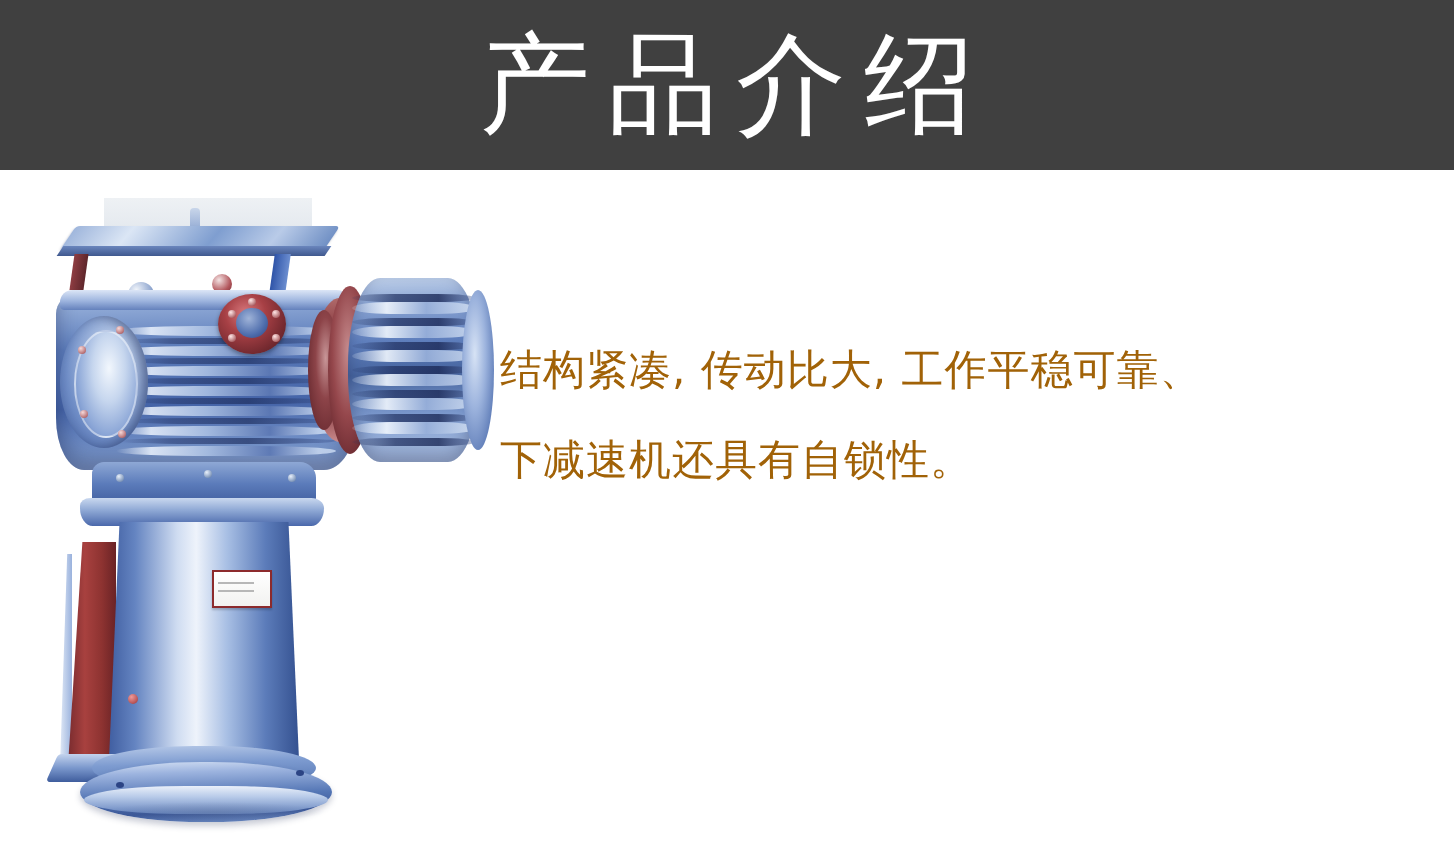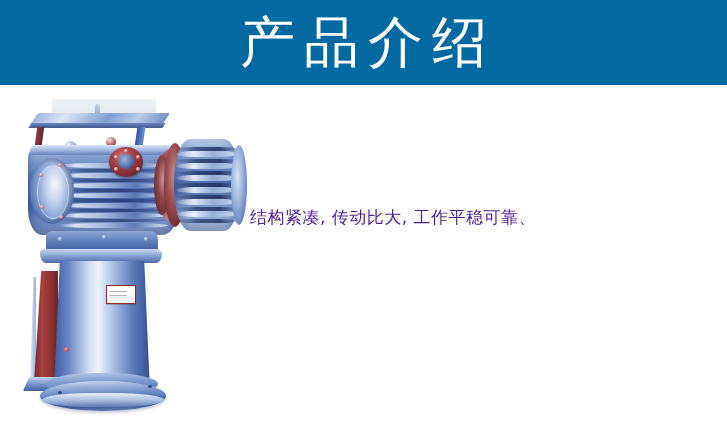--- a/index.html
+++ b/index.html
@@ -21,21 +21,21 @@
     overflow: hidden;
   }
 
   
   #header-banner {
     position: absolute;
     left: 0;
     top: 0;
     width: 727px;
     height: 85px;
-    background: #0369a1;
+    background: #404040;
   }
   #page-title {
     position: absolute;
     left: 0;
     top: 6px;
     width: 727px;
     text-align: center;
     color: #ffffff;
     font-family: "DejaVu Sans", "Liberation Sans", sans-serif;
     font-size: 55px;
@@ -289,28 +289,27 @@
   }
 
   
   #description-block {
     position: absolute;
     left: 250px;
     top: 163px;
     width: 470px;
   }
   #description-block .desc-line {
-    color: #4c1d95;
+    color: #a16207;
     font-family: "DejaVu Sans", "Liberation Sans", sans-serif;
-    font-size: 17px;
+    font-size: 21px;
     font-weight: 400;
     line-height: 45px;
     letter-spacing: 0.5px;
     white-space: nowrap;
-    margin-top: 32px;
   }
 </style>
 </head>
 <body>
 
 <div id="page">
 
   <div id="header-banner">
     <div id="page-title">产品介绍</div>
   </div>
@@ -398,15 +397,16 @@
     <div class="pc base-flange-top"></div>
     <div class="pc base-flange"></div>
     <div class="pc base-flange-rim"></div>
     <div class="pc flange-hole" style="left:52px; top:306px;"></div>
     <div class="pc flange-hole" style="left:142px; top:300px;"></div>
     <div class="pc ground-shadow"></div>
   </div>
 
   <div id="description-block">
     <div class="desc-line">结构紧凑, 传动比大, 工作平稳可靠、</div>
+    <div class="desc-line">下减速机还具有自锁性。</div>
   </div>
 
 </div>
 
 </body></html>

